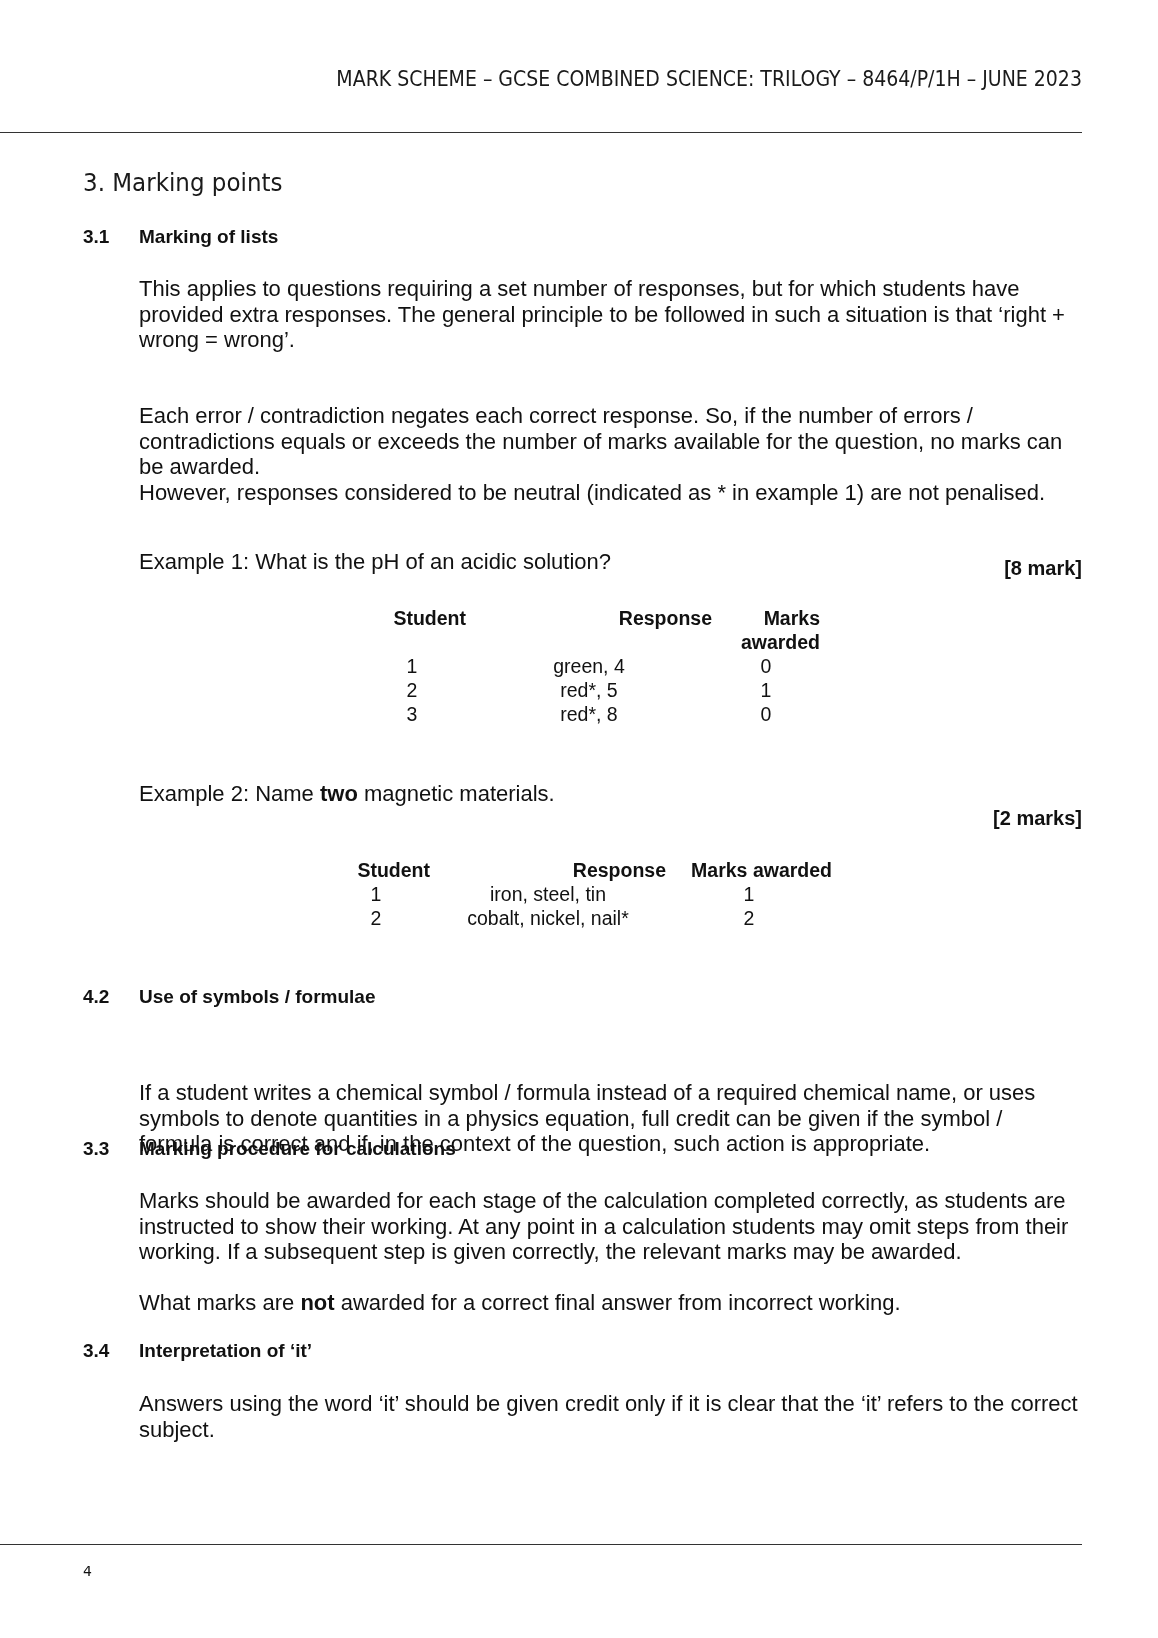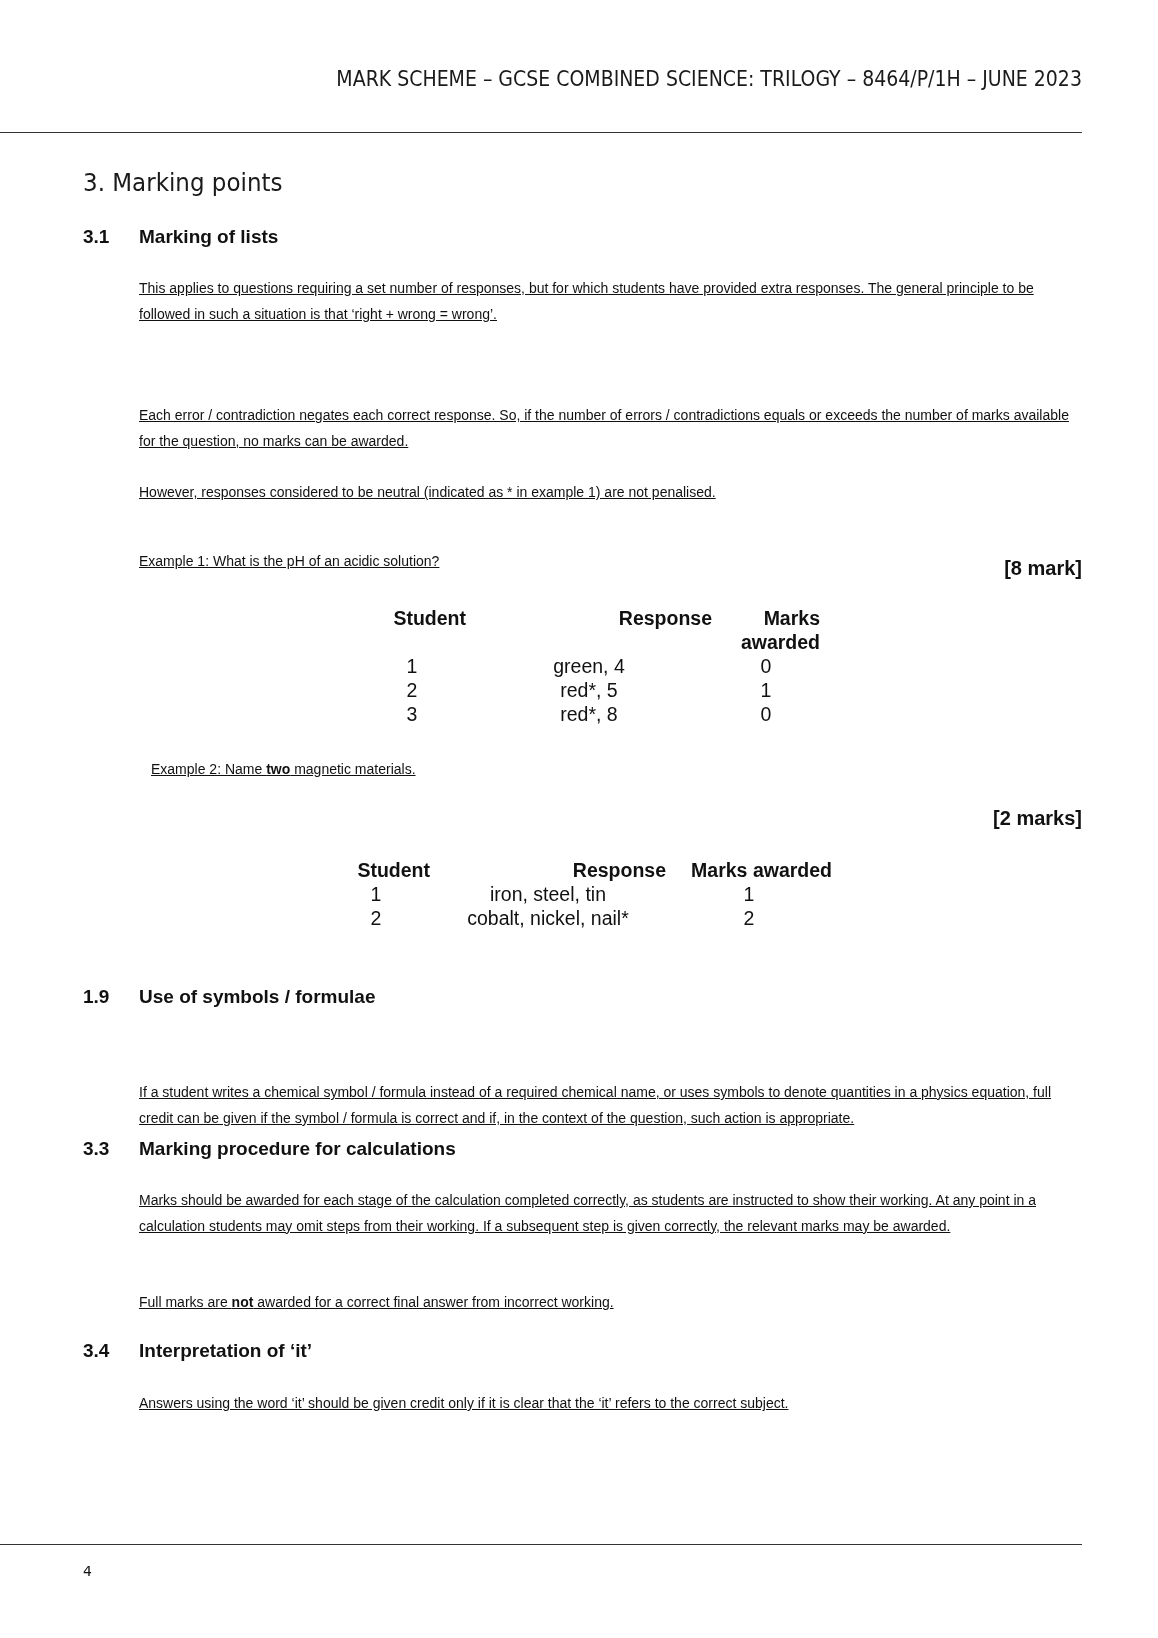--- a/index.html
+++ b/index.html
@@ -4,21 +4,21 @@
 <style>
   html, body { margin: 0; padding: 0; background: #ffffff; }
   body { width: 1158px; height: 1638px; position: relative; overflow: hidden; color: #111; font-family: "Liberation Sans", sans-serif; }
   .header-title { position: absolute; right: 76px; top: 66px; font-family: "DejaVu Sans", sans-serif; font-size: 22px; letter-spacing: 0px; color: #1a1a1a; font-weight: normal; transform: scaleX(0.86); transform-origin: right center; white-space: nowrap; }
   .rule { position: absolute; left: 0; width: 1082px; height: 1px; background: #333; }
   .rule.top { top: 132px; }
   .rule.bottom { top: 1544px; }
   .section-title { position: absolute; left: 83px; top: 168px; font-family: "DejaVu Sans", sans-serif; font-size: 25px; font-weight: normal; color: #1a1a1a; transform: scaleX(0.92); transform-origin: left center; }
   .sub { position: absolute; left: 83px; font-size: 19px; font-weight: bold; }
   .sub .num { display: inline-block; width: 56px; }
-  .para { position: absolute; left: 139px; width: 940px; font-size: 14px; line-height: 25.5px; text-decoration: underline; }
+  .para { position: absolute; left: 139px; width: 940px; font-size: 22px; line-height: 25.5px; }
   .right-mark { position: absolute; right: 76px; font-size: 20px; font-weight: bold; }
   table.ex { position: absolute; border-collapse: collapse; font-size: 19.5px; }
   table.ex th { font-weight: bold; text-align: right; vertical-align: top; padding: 0; line-height: 24px; }
   table.ex td { text-align: center; padding: 0; line-height: 24px; }
   .page-num { position: absolute; left: 83px; top: 1563px; font-size: 14px; font-family: "DejaVu Sans", sans-serif; }
   b { font-weight: bold; }
 </style>
 </head>
 <body>
 
@@ -57,21 +57,21 @@
       <td>1</td>
     </tr>
     <tr>
       <td>3</td>
       <td>red*, 8</td>
       <td>0</td>
     </tr>
   </tbody>
 </table>
 
-<div class="para" style="top:757px;margin-left:12px;"><span>Example 2:  Name </span><b>two</b><span> magnetic materials.</span></div>
+<div class="para" style="top:781px;"><span>Example 2:  Name </span><b>two</b><span> magnetic materials.</span></div>
 <div class="right-mark" style="top:807px;text-align:right;">[2 marks]</div>
 
 <table class="ex" style="left:322px; top:858px;">
   <thead>
     <tr>
       <th style="width:108px;">Student</th>
       <th style="width:236px;">Response</th>
       <th style="width:166px; white-space:nowrap;">Marks awarded</th>
     </tr>
   </thead>
@@ -83,29 +83,29 @@
     </tr>
     <tr>
       <td>2</td>
       <td>cobalt, nickel, nail*</td>
       <td>2</td>
     </tr>
   </tbody>
 </table>
 
 <div class="sub" style="top:986px;">
-  <span class="num">1.9</span><span>Use of symbols / formulae</span>
+  <span class="num">4.2</span><span>Use of symbols / formulae</span>
 </div>
 <div class="para" style="top:1036px;margin-top:44px;">If a student writes a chemical symbol / formula instead of a required chemical name, or uses symbols to denote quantities in a physics equation, full credit can be given if the symbol / formula is correct and if, in the context of the question, such action is appropriate.</div>
 
 <div class="sub" style="top:1138px;">
   <span class="num">3.3</span><span>Marking procedure for calculations</span>
 </div>
 <div class="para" style="top:1188px;">Marks should be awarded for each stage of the calculation completed correctly, as students are instructed to show their working.  At any point in a calculation students may omit steps from their working.  If a subsequent step is given correctly, the relevant marks may be awarded.</div>
-<div class="para" style="top:1290px;"><span>Full marks are </span><b>not</b><span> awarded for a correct final answer from incorrect working.</span></div>
+<div class="para" style="top:1290px;"><span>What marks are </span><b>not</b><span> awarded for a correct final answer from incorrect working.</span></div>
 
 <div class="sub" style="top:1340px;">
   <span class="num">3.4</span><span>Interpretation of ‘it’</span>
 </div>
 <div class="para" style="top:1391px;">Answers using the word ‘it’ should be given credit only if it is clear that the ‘it’ refers to the correct subject.</div>
 
 <div class="rule bottom"></div>
 <div class="page-num">4</div>
 
 </body></html>

